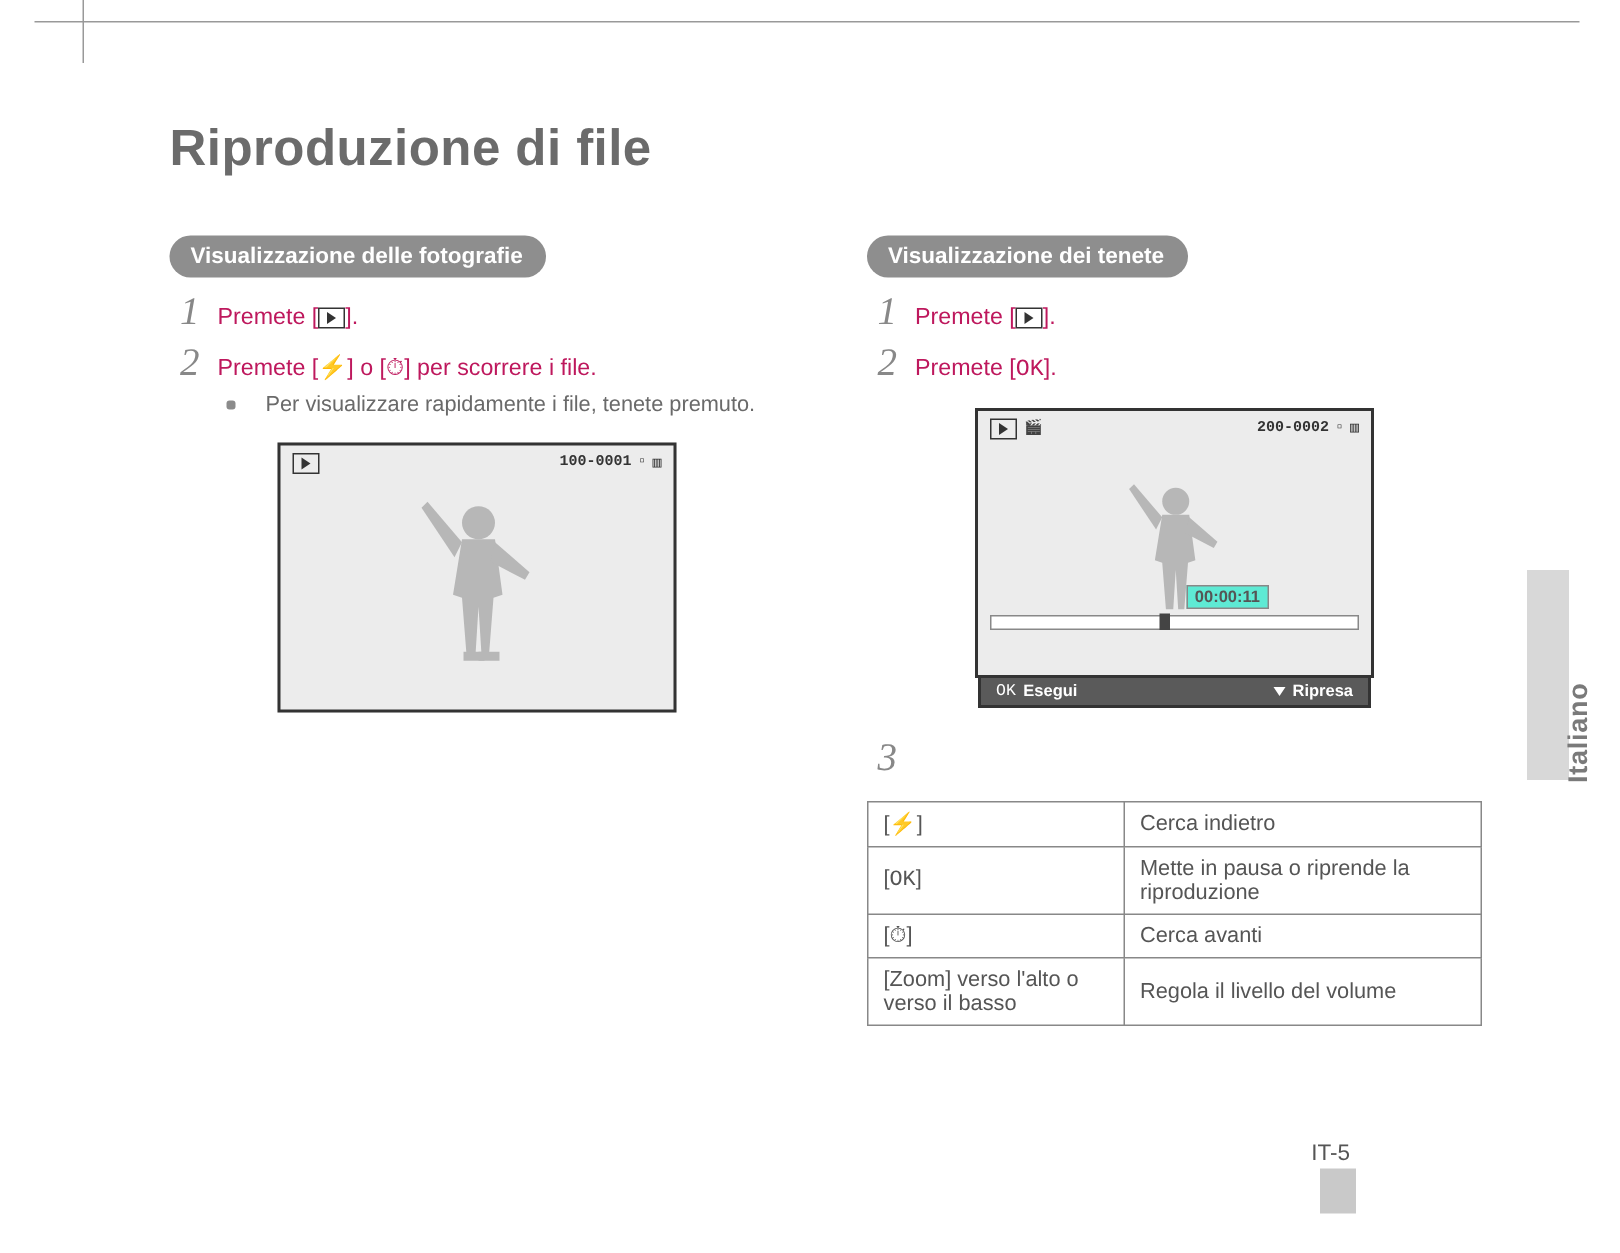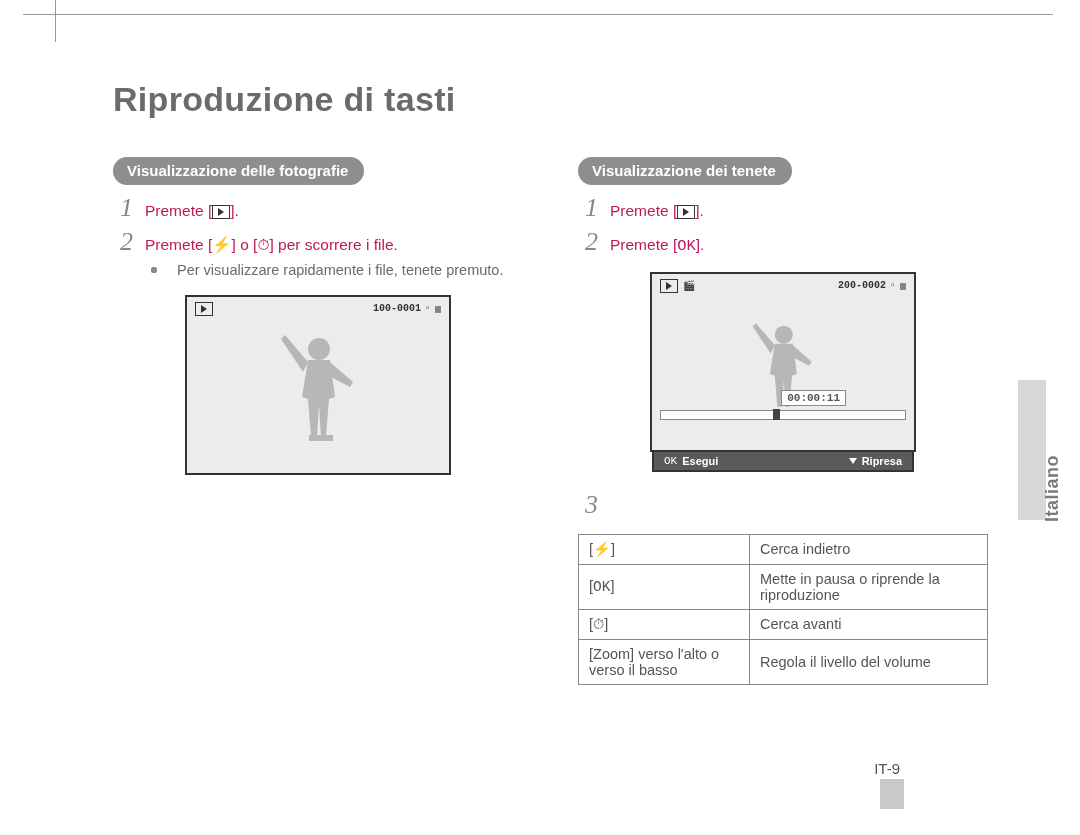--- a/index.html
+++ b/index.html
@@ -124,22 +124,22 @@
   }
   .progress {
     position:absolute; left:8px; right:8px; bottom:30px;
     height: 8px; background:#fff; border:1px solid #888;
   }
   .progress::after {
     content:""; position:absolute; left:46%; top:-2px; width:7px; height:11px; background:#444;
   }
   .timecode {
     position:absolute; right: 68px; bottom: 44px;
-    font-family:Liberation Mono, monospace; font-size:11px; font-weight:bold;
-    background:#ffffff; padding:1px 5px; border:1px solid #888;
+    font-family:Liberation Sans, sans-serif; font-size:11px; font-weight:bold;
+    background:#5eead4; padding:1px 5px; border:1px solid #888;
   }
   .lcd-footer {
     display:flex; justify-content:space-between; font-size:11px; font-weight:bold;
     padding:3px 10px; color:#fff; background:#5a5a5a;
     border:2px solid #333; border-top:none; width:262px; margin:0 auto; box-sizing:border-box;
   }
   .lcd-footer span { display:inline-flex; align-items:center; gap:5px; }
   .tri-d { width:0;height:0;border-left:4px solid transparent;border-right:4px solid transparent;border-top:6px solid #fff; display:inline-block; }
   table.controls {
     width: 100%;
@@ -186,21 +186,21 @@
   .sym { font-family: Arial, sans-serif; }
   .ok { font-weight:normal; font-family:'Courier New',monospace; }
 </style>
 </head>
 <body>
 
 <div class="page-frame"></div>
 <div class="crop-v"></div>
 
 <div class="content">
-  <h1>Riproduzione di tasti</h1>
+  <h1>Riproduzione di file</h1>
 
   <div class="cols">
 
     <div class="col">
       <div class="pill">Visualizzazione delle fotografie</div>
 
       <div class="step">
         <div class="num">1</div>
         <div class="ptxt">
           <span>Premete [</span><span class="ico-play">
@@ -332,14 +332,14 @@
         </tr>
       </tbody>
         </table>
     </div>
   </div>
 </div>
 
 <div class="side-tab"></div>
 <div class="side-label">Italiano</div>
 
-<div class="page-no">IT-9</div>
+<div class="page-no">IT-5</div>
 <div class="bot-tab"></div>
 
 </body></html>

